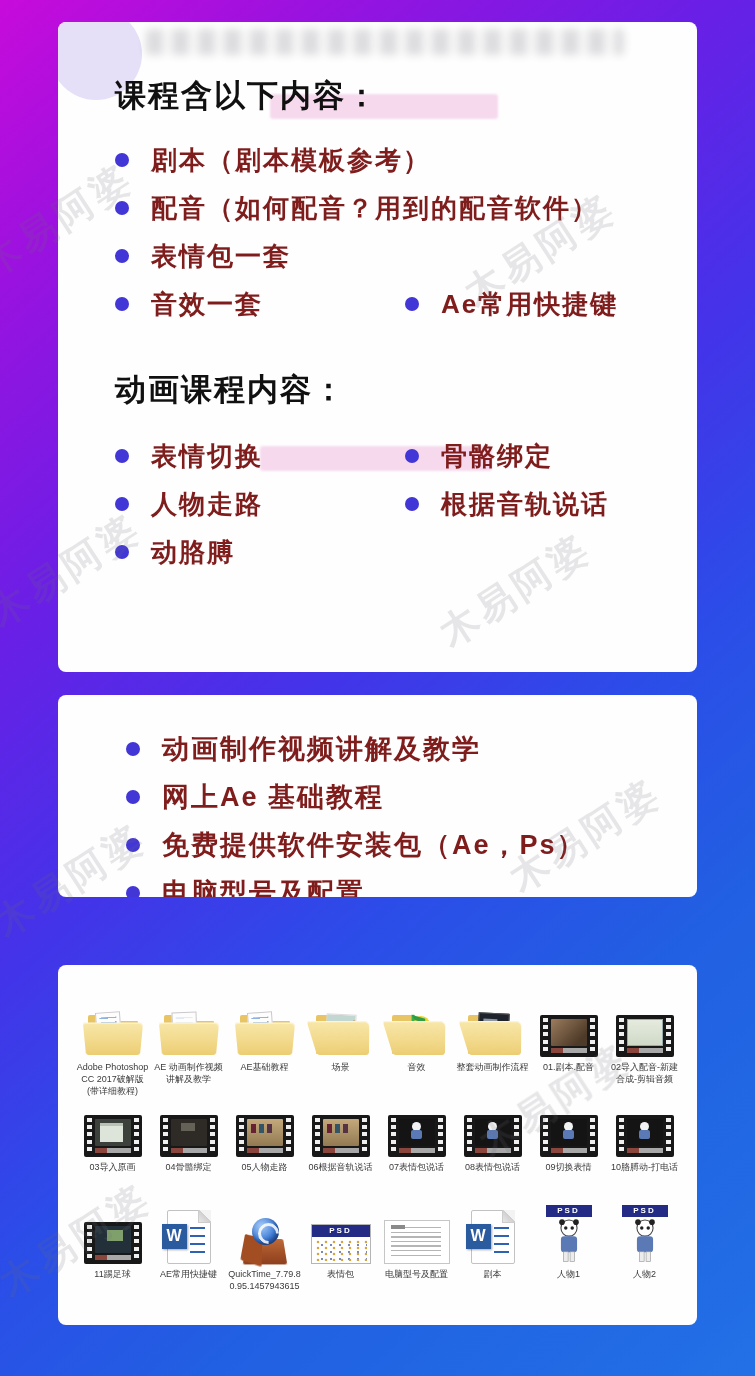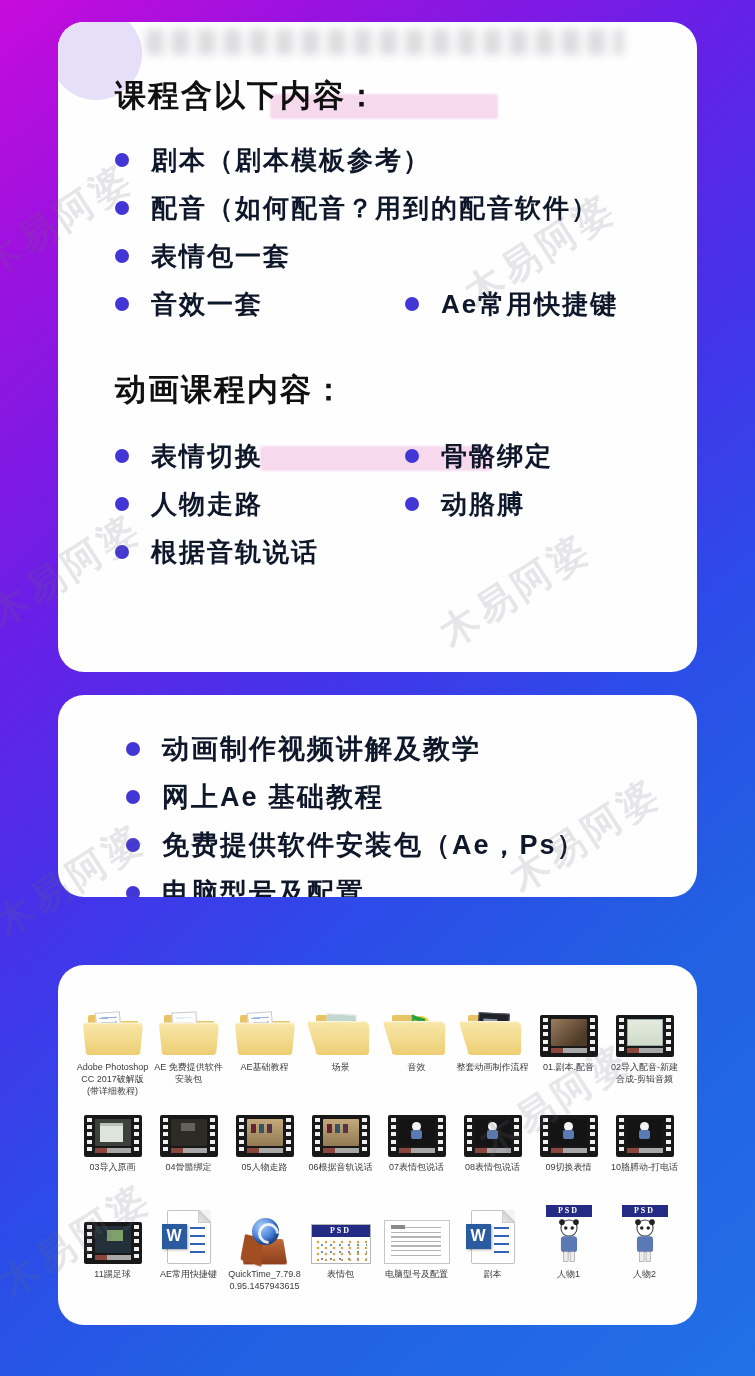--- a/index.html
+++ b/index.html
@@ -4,21 +4,21 @@
 <style>
   * { margin:0; padding:0; box-sizing:border-box; }
   html,body { background:#222; }
   body { font-family:"Liberation Sans","DejaVu Sans",sans-serif; }
   .page {
     position:relative; width:755px; height:1376px; margin:0 auto; overflow:hidden;
     background:linear-gradient(138deg,#c70bdb 0%,#9a12df 14%,#6a1fe6 31%,#4433e9 47%,#2c4ce8 61%,#2160e2 76%,#2270e6 100%);
   }
   .card {
     position:absolute; left:58px; width:639px; background:#fefefe;
-    border-radius:26px; overflow:hidden;
+    border-radius:8px; overflow:hidden;
   }
   .card1 { top:22px;  height:650px; padding:52px 30px 0 57px; }
   .card2 { top:695px; height:202px; padding:30px 30px 0 68px; }
   .card3 { top:965px; height:360px; padding:26px 16px 0 18px; }
 
   
   .circle-deco { position:absolute; left:-8px; top:-14px; width:92px; height:92px;
     border-radius:50%; background:#e5dff8; }
   .ghost-strip { position:absolute; left:88px; top:7px; width:478px; height:26px;
     background:repeating-linear-gradient(90deg, rgba(55,55,70,.55) 0 17px, rgba(55,55,70,.06) 17px 26px);
@@ -40,21 +40,21 @@
   .wm8 { left:-10px; top:1215px; }
 
   
   .title { position:relative; z-index:2; font-size:31px; font-weight:700; color:#101010;
     letter-spacing:2px; line-height:44px; }
   .t2 { margin-top:40px; }
   .blist { list-style:none; margin-top:18px; position:relative; z-index:2; }
   .brow { display:flex; align-items:center; height:48px; }
   .dot { flex:0 0 auto; width:14px; height:14px; border-radius:50%; background:#4336d6;
     margin-right:22px; }
-  .btxt { font-size:26px; font-weight:700; color:#0f172a; letter-spacing:2px; white-space:nowrap; }
+  .btxt { font-size:26px; font-weight:700; color:#7f1d1d; letter-spacing:2px; white-space:nowrap; }
   .grid2 { display:grid; grid-template-columns:290px auto; position:relative; z-index:2; }
   .grid2.l2 { margin-top:20px; }
   .row5 { display:grid; grid-template-columns:290px auto; }
   .row5 .brow { height:48px; }
   .card2 .brow { height:48px; }
   .card2 .btxt { font-size:27px; }
 
   
   .file-grid { display:grid; grid-template-columns:repeat(8,1fr); column-gap:3px;
     row-gap:12px; position:relative; z-index:2; }
@@ -137,21 +137,21 @@
     background:radial-gradient(circle at 35% 30%,#a8ccf7,#3d7bd6 55%,#1c4fa0);
     box-shadow:inset -2px -3px 4px rgba(0,0,30,.4); }
   .qt-ball::before { content:''; position:absolute; left:6px; top:5px; width:15px; height:15px;
     border-radius:50%; border:3px solid rgba(255,255,255,.85); border-bottom-color:transparent;
     transform:rotate(-45deg); }
 
   
   .psheet { width:60px; height:40px; background:#fff; border:1px solid #b5b5b5;
     display:flex; flex-direction:column; }
   .pbar { height:12px; background:#232b85; color:#fff; font-size:8px; font-weight:700;
-    text-align:center; line-height:12px; letter-spacing:2px;font-family:Liberation Serif, serif; }
+    text-align:center; line-height:12px; letter-spacing:2px; }
   .pgrid { flex:1; margin:2px 3px;
     background-image:radial-gradient(circle 1.6px at 3px 3px,#d9a43c 90%,transparent),
                      radial-gradient(circle 1.4px at 7px 6px,#7c89b8 90%,transparent);
     background-size:8px 6px, 9px 7px; }
 
   
   .dsheet { width:66px; height:44px; background:#fff; border:1px solid #c6c6c6; position:relative; }
   .dsheet::before { content:''; position:absolute; left:6px; right:8px; top:6px; bottom:6px;
     background:repeating-linear-gradient(to bottom,#a8a8a8 0 1.4px,transparent 1.4px 4.6px); opacity:.85; }
   .dsheet::after { content:''; position:absolute; left:6px; top:4px; width:14px; height:4px; background:#8a8a8a; }
@@ -218,25 +218,25 @@
       <span class="brow">
         <span class="dot"></span>
         <span class="btxt">骨骼绑定</span>
       </span>
       <span class="brow">
         <span class="dot"></span>
         <span class="btxt">人物走路</span>
       </span>
       <span class="brow">
         <span class="dot"></span>
-        <span class="btxt">动胳膊</span>
+        <span class="btxt">根据音轨说话</span>
       </span>
       <span class="brow">
         <span class="dot"></span>
-        <span class="btxt">根据音轨说话</span>
+        <span class="btxt">动胳膊</span>
       </span>
     </div>
   </section>
 
   <section class="card card2">
     <div class="brow">
       <span class="dot"></span>
       <span class="btxt">动画制作视频讲解及教学</span>
     </div>
     <div class="brow">
@@ -268,21 +268,21 @@
         </div>
         <div class="cell r1">
           <div class="icon-box">
             <div class="folder light">
               <div class="f-tab"></div>
               <div class="f-back"></div>
               <div class="f-paper"></div>
               <div class="f-front"></div>
             </div>
           </div>
-          <div class="f-label">AE 免费提供软件安装包</div>
+          <div class="f-label">AE 动画制作视频讲解及教学</div>
         </div>
         <div class="cell r1">
           <div class="icon-box">
             <div class="folder ">
               <div class="f-tab"></div>
               <div class="f-back"></div>
               <div class="f-paper"></div>
               <div class="f-front"></div>
             </div>
           </div>

